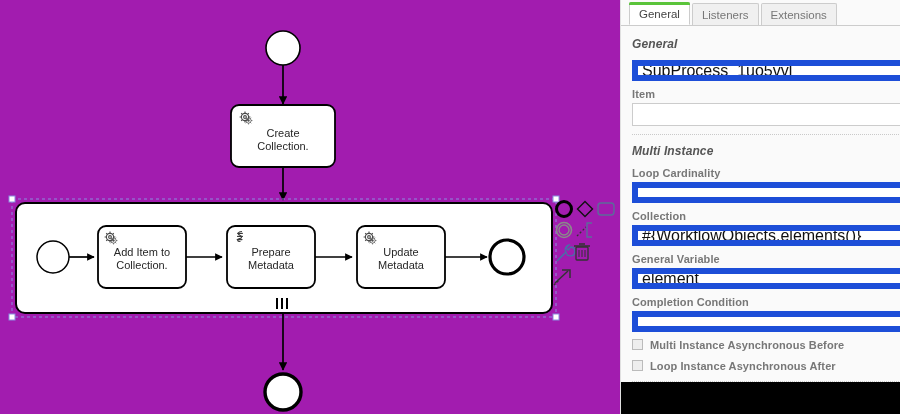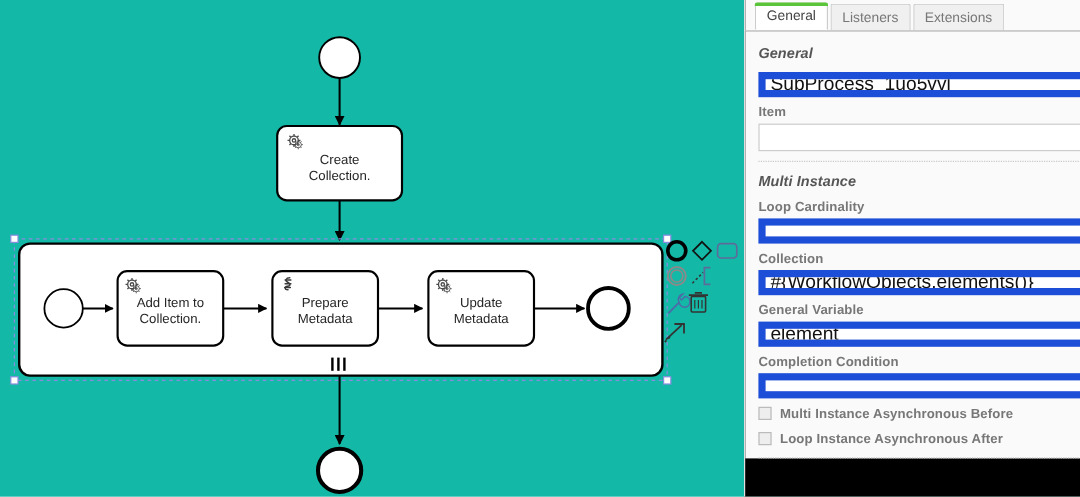--- a/index.html
+++ b/index.html
@@ -4,21 +4,21 @@
 <style>
   html,body{margin:0;padding:0;}
   body{
     width:900px;height:414px;overflow:hidden;background:#ffffff;
     font-family:"Liberation Sans","DejaVu Sans",sans-serif;
     -webkit-font-smoothing:antialiased;
   }
   #app{position:relative;width:900px;height:414px;}
 
   
-  #canvas{position:absolute;left:0;top:0;width:620px;height:414px;background:#14b8a6;overflow:hidden;}
+  #canvas{position:absolute;left:0;top:0;width:620px;height:414px;background:#a21caf;overflow:hidden;}
   #canvas svg{position:absolute;left:0;top:0;}
 
   .bpmn-label{
     font-family:"Liberation Sans","DejaVu Sans",sans-serif;
     font-size:11px;fill:#262626;text-anchor:middle;
   }
 
   
   #panel{
     position:absolute;left:620px;top:0;width:316px;height:414px;

